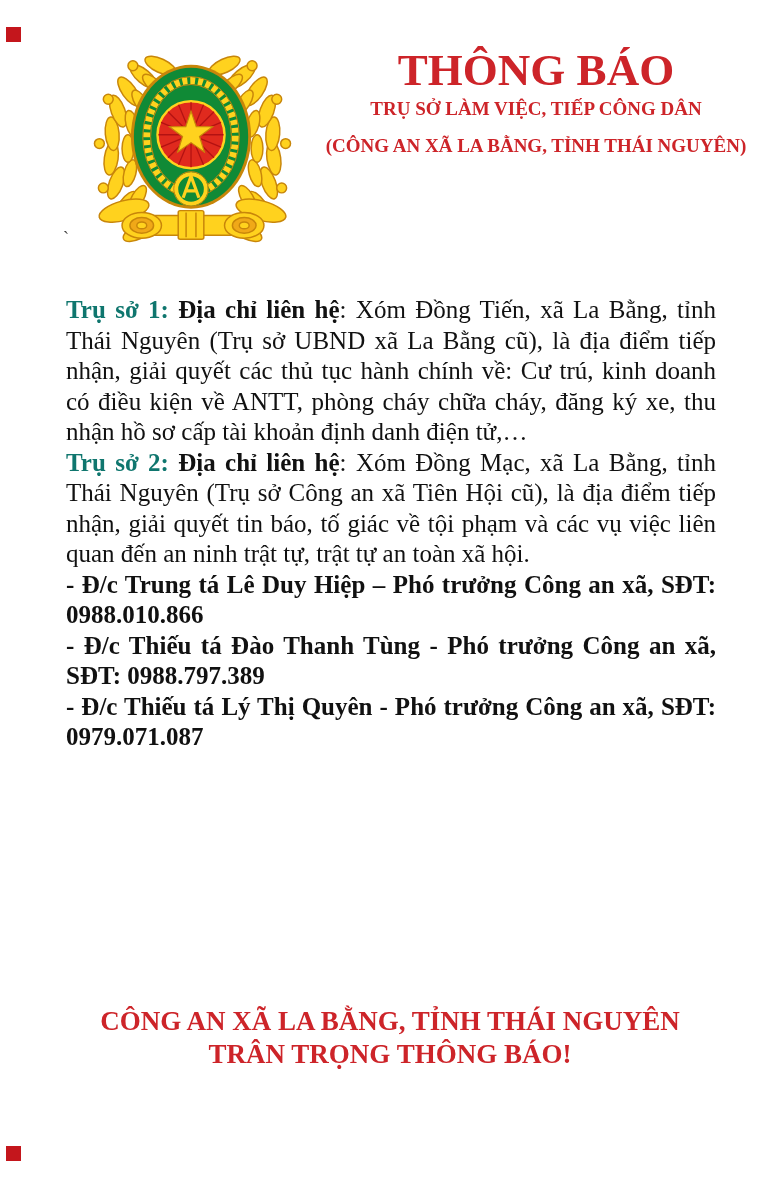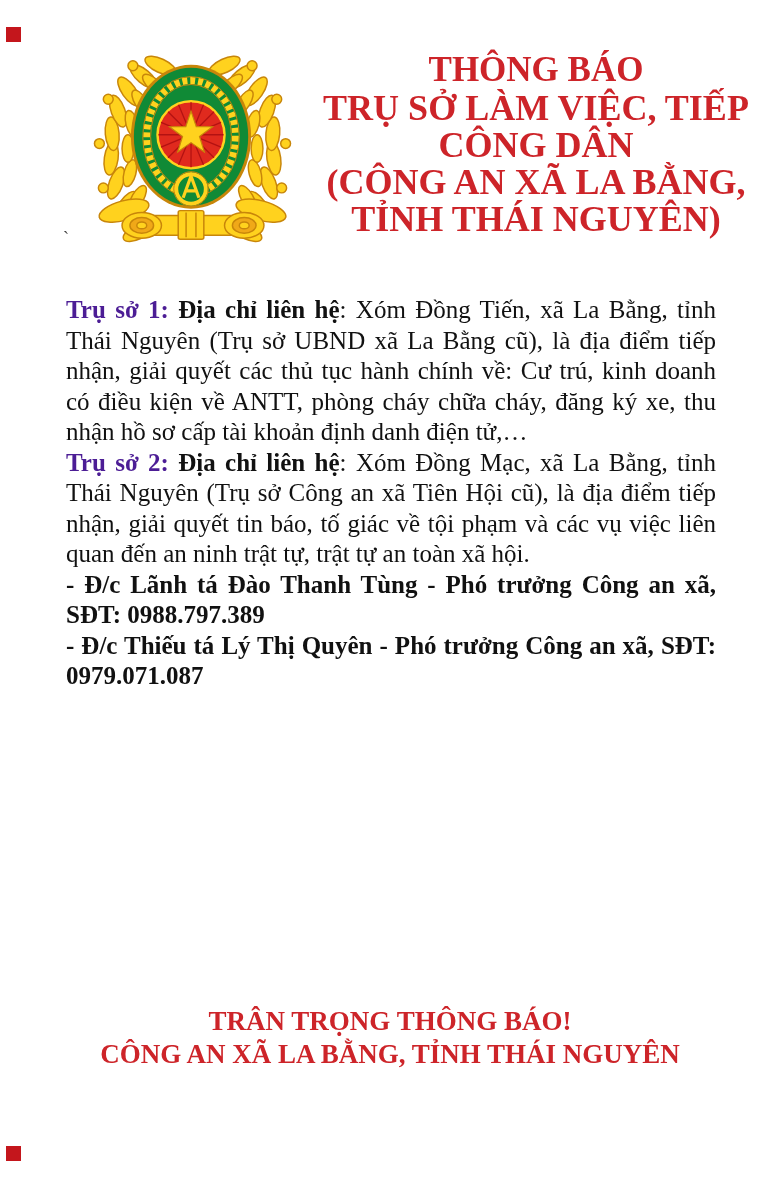--- a/index.html
+++ b/index.html
@@ -38,33 +38,33 @@
   .emblem svg { width: 100%; height: 100%; display: block; }
   .titles {
     position: absolute;
     left: 300px;
     top: 50px;
     width: 472px;
     text-align: center;
     color: #cd2429;
     font-weight: bold;
   }
-  .title-main { font-size: 35px; line-height: 40px; }
-  .title-sub  { font-size: 36px; line-height: 37px; }
+  .title-main { font-size: 45px; line-height: 40px; }
+  .title-sub  { font-size: 19px; line-height: 37px; }
   .body-block {
     position: absolute;
     left: 66px;
     top: 295px;
     width: 650px;
     font-size: 25px;
     line-height: 30.5px;
     text-align: justify;
   }
   .body-block p { margin: 0; }
-  .red  { color: #4c1d95; font-family: Liberation Serif, serif; }
+  .red  { color: #0f766e; font-family: Liberation Serif, serif; }
   .bold { font-weight: bold; }
   .footer-block {
     position: absolute;
     left: 0;
     top: 1005px;
     width: 780px;
     text-align: center;
     color: #cd2429;
     font-weight: bold;
     font-size: 27px;
@@ -150,22 +150,23 @@
 
   <div class="titles">
     <div class="title-main">THÔNG BÁO</div>
     <div class="title-sub">TRỤ SỞ LÀM VIỆC, TIẾP CÔNG DÂN</div>
     <div class="title-sub">(CÔNG AN XÃ LA BẰNG, TỈNH THÁI NGUYÊN)</div>
   </div>
 
   <div class="body-block">
     <p><span class="red bold">Trụ sở 1: </span><span class="bold">Địa chỉ liên hệ</span><span>: Xóm Đồng Tiến, xã La Bằng, tỉnh Thái Nguyên (Trụ sở UBND xã La Bằng cũ), là địa điểm tiếp nhận, giải quyết các thủ tục hành chính về: Cư trú, kinh doanh có điều kiện về ANTT, phòng cháy chữa cháy, đăng ký xe, thu nhận hồ sơ cấp tài khoản định danh điện tử,…</span></p>
     <p><span class="red bold">Trụ sở 2: </span><span class="bold">Địa chỉ liên hệ</span><span>: Xóm Đồng Mạc, xã La Bằng, tỉnh Thái Nguyên (Trụ sở Công an xã Tiên Hội cũ), là địa điểm tiếp nhận, giải quyết tin báo, tố giác về tội phạm và các vụ việc liên quan đến an ninh trật tự, trật tự an toàn xã hội.</span></p>
-    <p class="bold">- Đ/c Lãnh tá Đào Thanh Tùng - Phó trưởng Công an xã, SĐT: 0988.797.389</p>
+    <p class="bold">- Đ/c Trung tá Lê Duy Hiệp – Phó trưởng Công an xã, SĐT: 0988.010.866</p>
+    <p class="bold">- Đ/c Thiếu tá Đào Thanh Tùng - Phó trưởng Công an xã, SĐT: 0988.797.389</p>
     <p class="bold">- Đ/c Thiếu tá Lý Thị Quyên - Phó trưởng Công an xã, SĐT: 0979.071.087</p>
   </div>
 
   <div class="footer-block">
+    <div>CÔNG AN XÃ LA BẰNG, TỈNH THÁI NGUYÊN</div>
     <div>TRÂN TRỌNG THÔNG BÁO!</div>
-    <div>CÔNG AN XÃ LA BẰNG, TỈNH THÁI NGUYÊN</div>
   </div>
 
 </div>
 
 </body></html>

